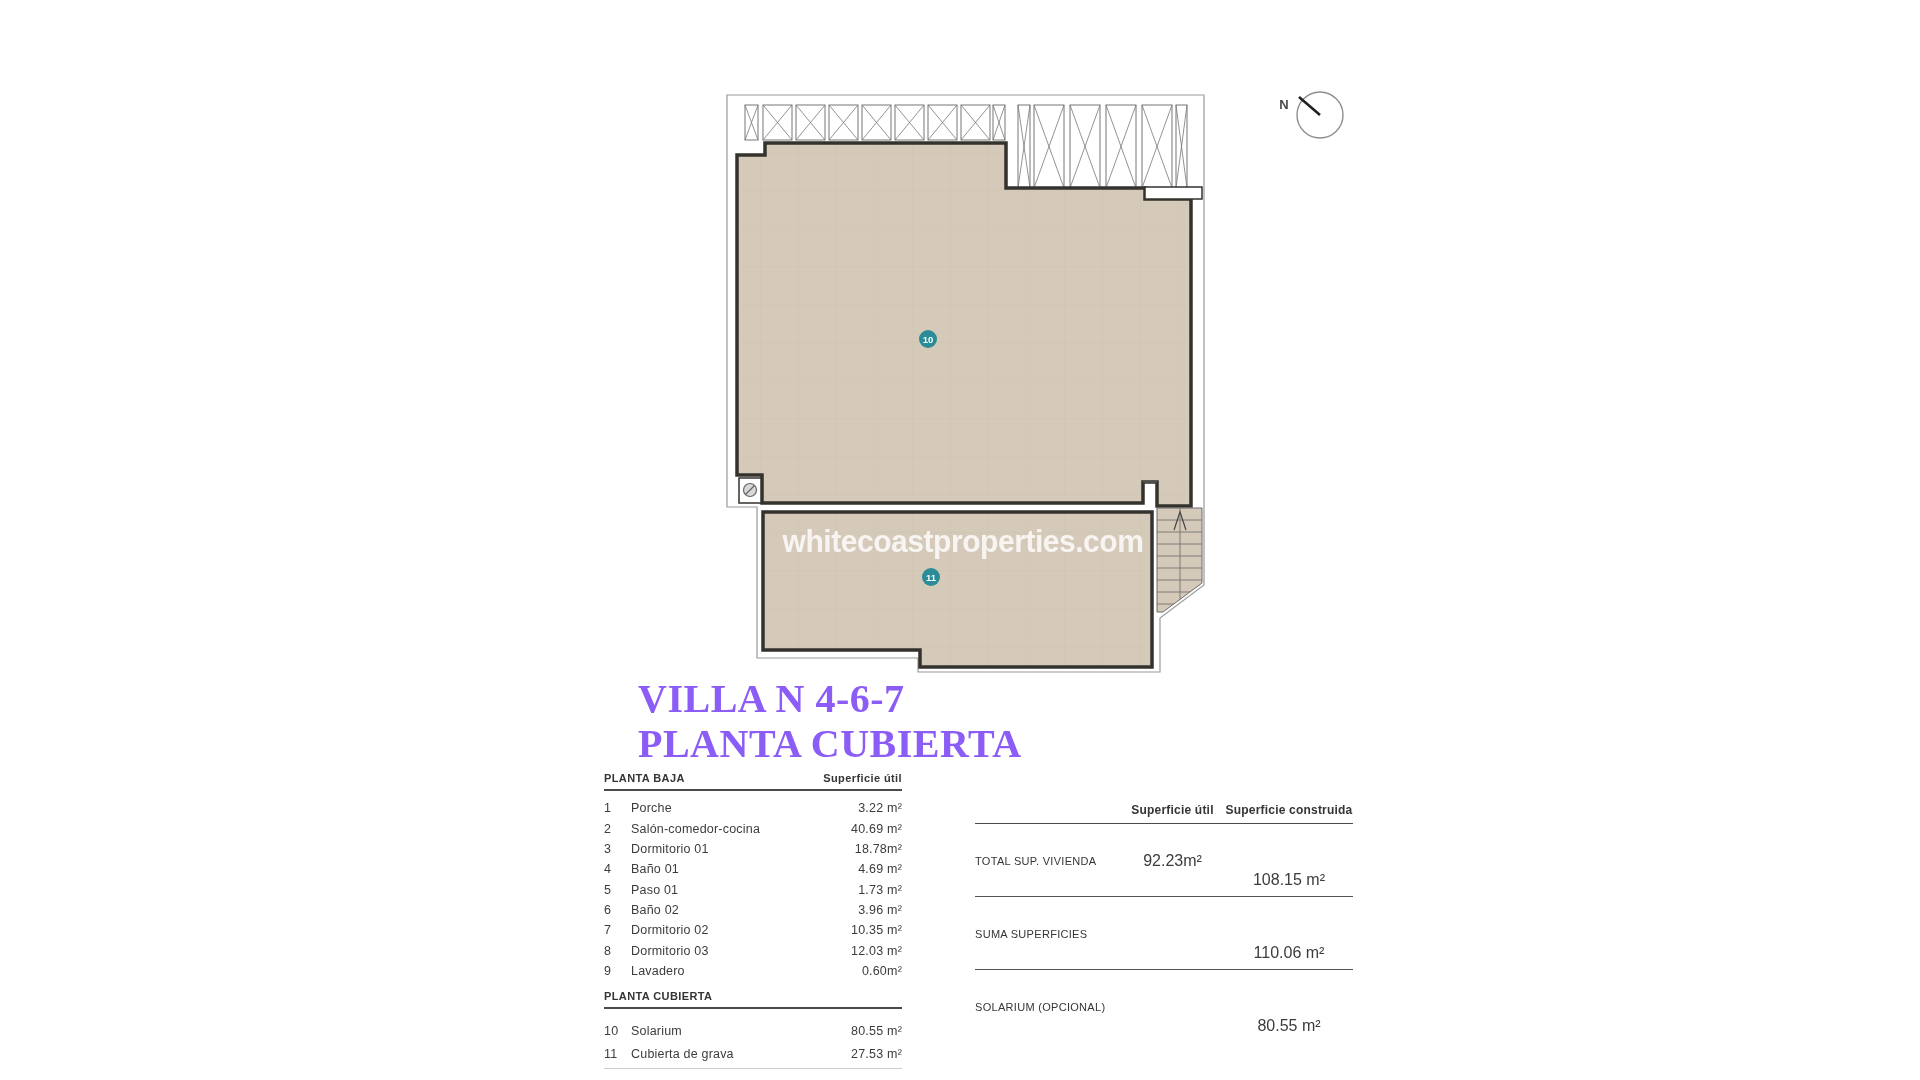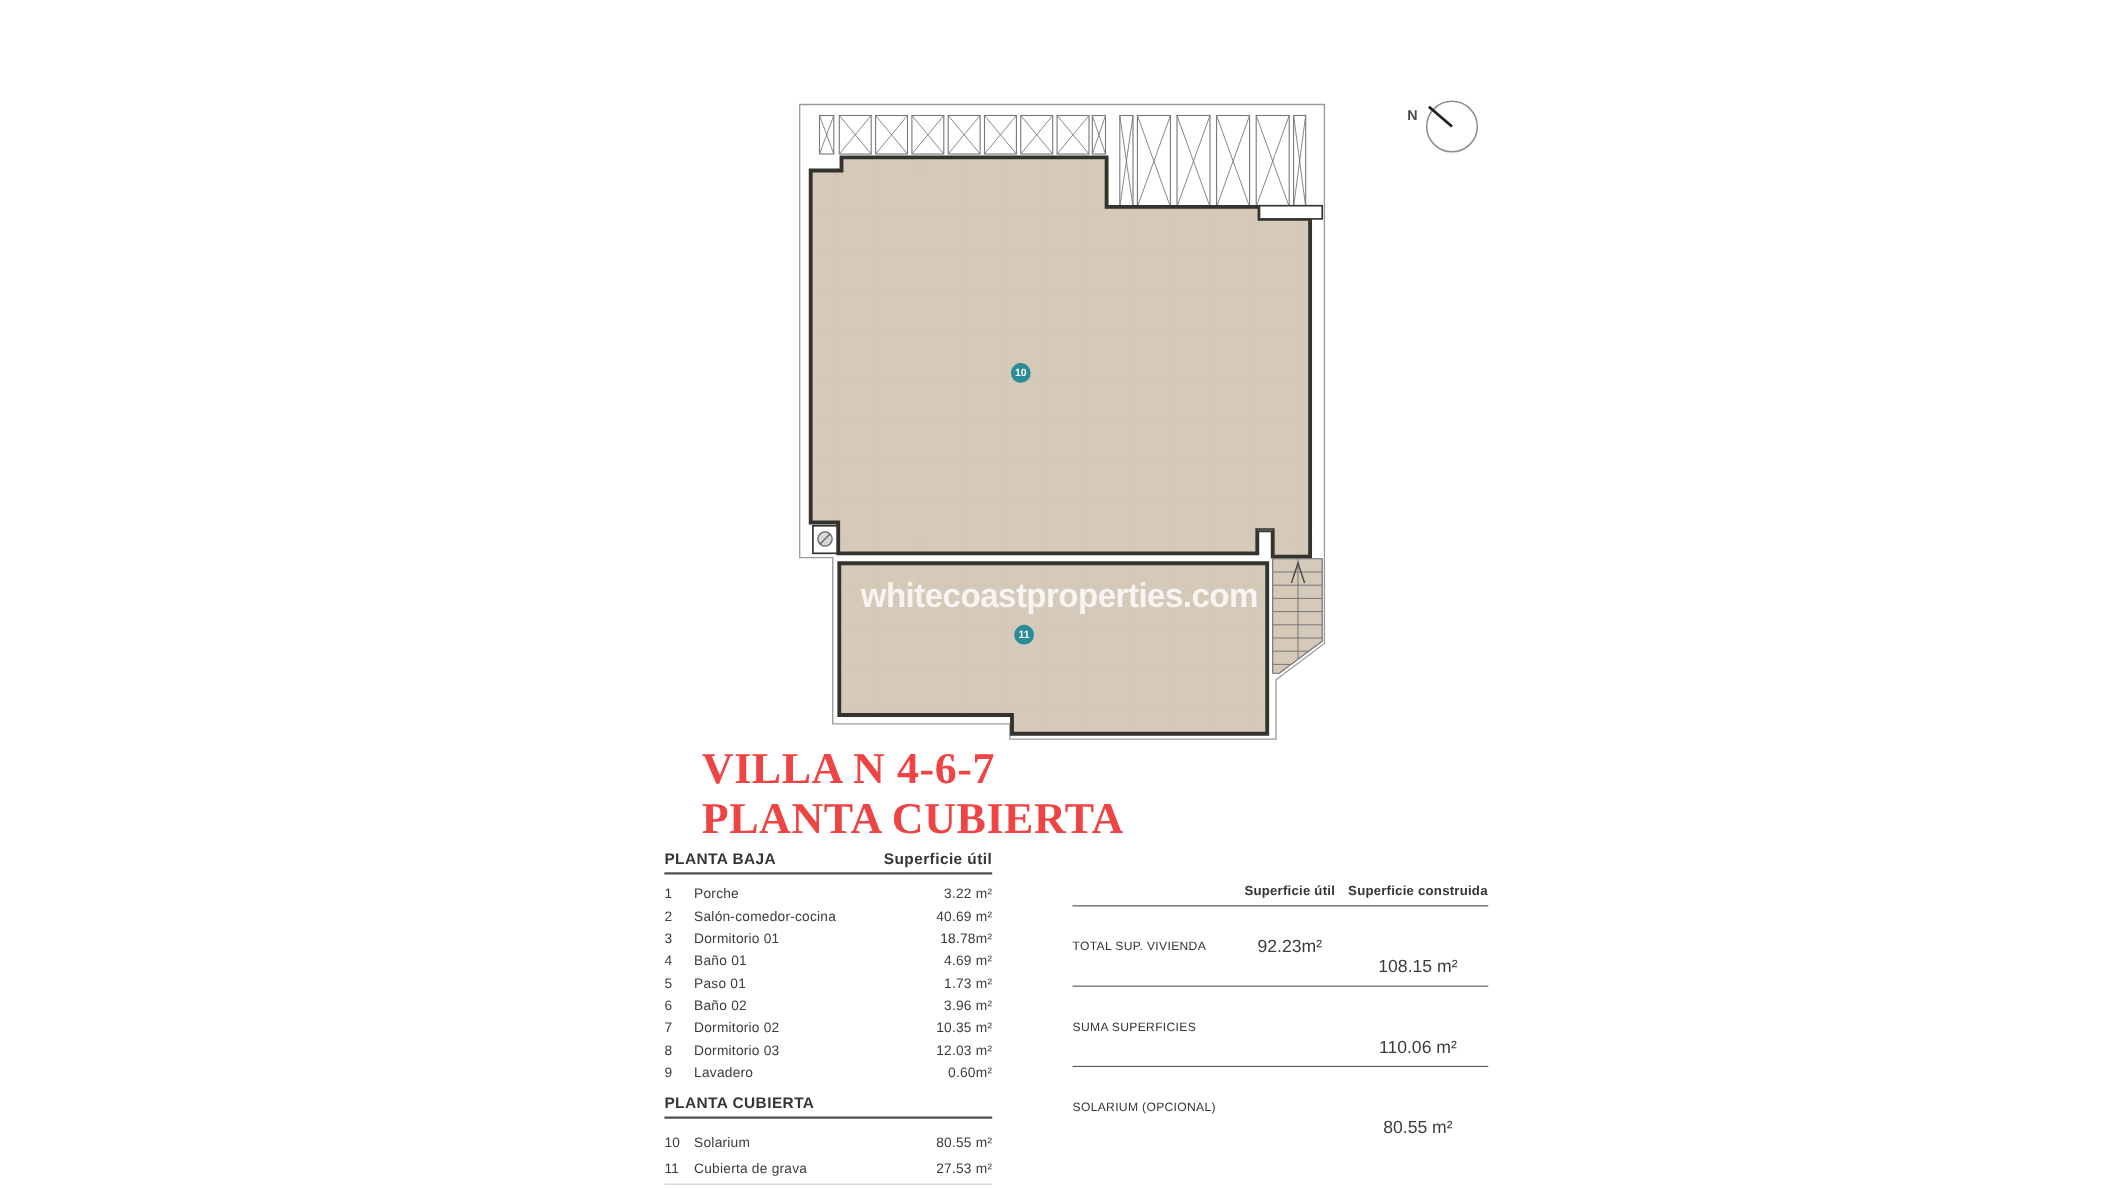--- a/index.html
+++ b/index.html
@@ -15,28 +15,28 @@
     font-family:"Liberation Sans", sans-serif;
   }
   .area-marker{
     position:absolute;width:18px;height:18px;border-radius:50%;
     display:flex;align-items:center;justify-content:center;
     color:#ffffff;font-size:9.5px;font-weight:bold;
   }
   .plan-title{
     position:absolute;left:638px;top:676px;
     font-family:"Liberation Serif", serif;font-weight:bold;
-    font-size:40px;line-height:45px;color:#ef4444;letter-spacing:0.5px;
+    font-size:40px;line-height:45px;color:#8b5cf6;letter-spacing:0.5px;
     white-space:nowrap;
   }
   
   .lt{position:absolute;left:604px;top:772px;width:298px;}
   .lt-header{
     display:flex;justify-content:space-between;align-items:flex-end;
-    font-weight:bold;font-size:14px;letter-spacing:0.4px;color:#353535;
+    font-weight:bold;font-size:11px;letter-spacing:0.4px;color:#353535;
     border-bottom:2px solid #4a4a4a;padding-bottom:5px;
   }
   .lt-rows{margin-top:7px;}
   .lt-row{display:flex;font-size:12.5px;line-height:14px;padding:3.2px 0;color:#3c3c3c;letter-spacing:0.2px;}
   .lt-num{width:27px;}
   .lt-name{flex:1;}
   .lt-val{text-align:right;}
   .lt-sec2{margin-top:9px;}
   .lt-rows2{margin-top:10px;}
   .lt-row2{display:flex;font-size:12.5px;line-height:14px;padding:4.4px 0;color:#3c3c3c;letter-spacing:0.2px;}

